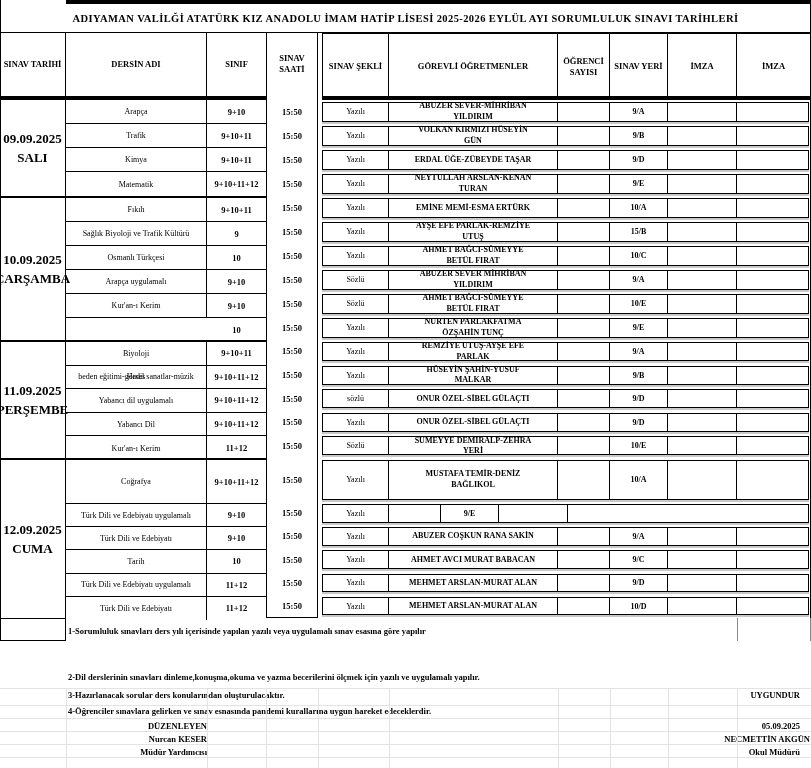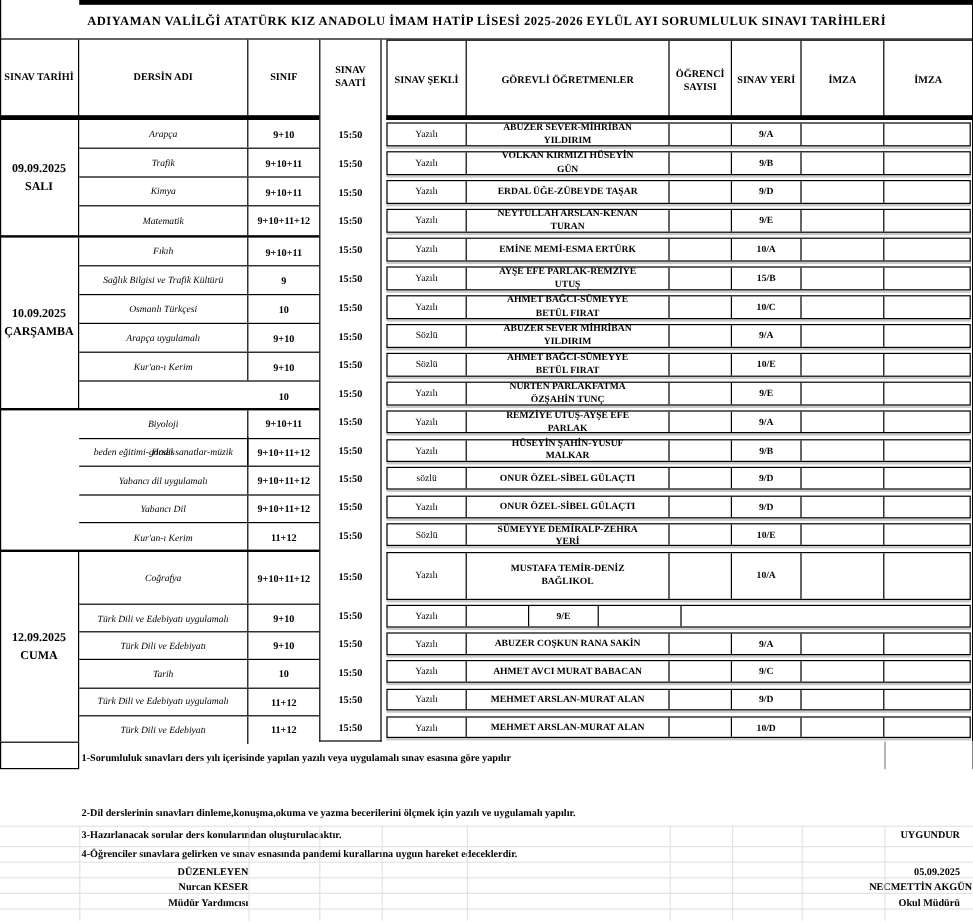--- a/index.html
+++ b/index.html
@@ -2,27 +2,27 @@
 <html><head>
 <meta charset="utf-8">
 <style>
   html,body{margin:0;padding:0;background:#fff;}
   .sheet{position:relative;width:811px;height:768px;background:#ffffff;overflow:hidden;
          font-family:"Liberation Serif","DejaVu Serif",serif;color:#000;}
   .abs{position:absolute;box-sizing:border-box;}
   .cell{display:flex;align-items:center;justify-content:center;text-align:center;box-sizing:border-box;}
   .doc-title{font-weight:bold;font-size:10.5px;letter-spacing:.4px;white-space:nowrap;}
   .hdr{font-weight:bold;font-size:8.5px;line-height:1.25;}
-  .ders{font-size:8px;white-space:nowrap;font-style:italic;}
+  .ders{font-size:8px;white-space:nowrap;}
   .sinif{font-weight:bold;font-size:8.5px;position:relative;}
   .saat-label{font-weight:bold;font-size:8.5px;position:absolute;left:0;width:100%;text-align:center;}
   .sekil{font-size:8px;}
   .teach{font-weight:bold;font-size:8px;line-height:1.3;}
   .yer{font-weight:bold;font-size:8px;}
-  .datecell{font-weight:bold;font-size:10px;line-height:1.5;flex-direction:column;}
+  .datecell{font-weight:bold;font-size:13px;line-height:1.5;flex-direction:column;}
   .note{position:absolute;font-weight:bold;font-size:8.5px;white-space:nowrap;}
   .sig{position:absolute;font-weight:bold;font-size:8.5px;text-align:right;}
   .blk{background:#000;}
   .rowbox{box-shadow:0 2px 0 #c9c9c9;}
 </style>
 </head>
 <body>
 
 <div class="sheet">
 
@@ -140,21 +140,21 @@
       <div class="abs" style="left: 0px; top: 196px; width: 266px; height: 144px; border-top: 2.5px solid rgb(0, 0, 0);">
         <div class="cell datecell" style="position: absolute; left: 0px; top: 0px; width: 66px; height: 100%; border-right: 1px solid rgb(0, 0, 0);">
           <div>10.09.2025</div>
           <div>ÇARŞAMBA</div>
         </div>
         <div class="abs" style="left: 66px; top: 0px; width: 200px; height: 24px; display: flex; border-bottom: 1px solid rgb(0, 0, 0);">
           <div class="cell ders" style="width: 141px; height: 100%; border-right: 1px solid rgb(0, 0, 0);">Fıkıh</div>
           <div class="cell sinif" style="flex: 1 1 0%; height: 100%;">9+10+11</div>
         </div>
         <div class="abs" style="left: 66px; top: 24px; width: 200px; height: 24px; display: flex; border-bottom: 1px solid rgb(0, 0, 0);">
-          <div class="cell ders" style="width: 141px; height: 100%; border-right: 1px solid rgb(0, 0, 0);">Sağlık Bilgisi ve Trafik Kültürü</div>
+          <div class="cell ders" style="width: 141px; height: 100%; border-right: 1px solid rgb(0, 0, 0);">Sağlık Biyoloji ve Trafik Kültürü</div>
           <div class="cell sinif" style="flex: 1 1 0%; height: 100%;">9</div>
         </div>
         <div class="abs" style="left: 66px; top: 48px; width: 200px; height: 24px; display: flex; border-bottom: 1px solid rgb(0, 0, 0);">
           <div class="cell ders" style="width: 141px; height: 100%; border-right: 1px solid rgb(0, 0, 0);">Osmanlı Türkçesi</div>
           <div class="cell sinif" style="flex: 1 1 0%; height: 100%;">10</div>
         </div>
         <div class="abs" style="left: 66px; top: 72px; width: 200px; height: 24px; display: flex; border-bottom: 1px solid rgb(0, 0, 0);">
           <div class="cell ders" style="width: 141px; height: 100%; border-right: 1px solid rgb(0, 0, 0);">Arapça uygulamalı</div>
           <div class="cell sinif" style="flex: 1 1 0%; height: 100%;">9+10</div>
         </div>
@@ -221,20 +221,24 @@
         <div class="cell sekil" style="width: 66px; border-right: 1px solid rgb(0, 0, 0);">Yazılı</div>
         <div class="cell teach" style="width: 169px; border-right: 1px solid rgb(0, 0, 0);">
           <div style="max-width: 128px;">NURTEN PARLAKFATMA ÖZŞAHİN TUNÇ</div>
         </div>
         <div class="cell" style="width: 52px; border-right: 1px solid rgb(0, 0, 0);"></div>
         <div class="cell yer" style="width: 58px; border-right: 1px solid rgb(0, 0, 0);">9/E</div>
         <div class="cell" style="width: 69px; border-right: 1px solid rgb(0, 0, 0);"></div>
         <div class="cell" style="flex: 1 1 0%;"></div>
       </div>
       <div class="abs" style="left: 0px; top: 340px; width: 266px; height: 118px; border-top: 2.5px solid rgb(0, 0, 0);">
+        <div class="cell datecell" style="position: absolute; left: 0px; top: 0px; width: 66px; height: 100%; border-right: 1px solid rgb(0, 0, 0);">
+          <div>11.09.2025</div>
+          <div>PERŞEMBE</div>
+        </div>
         <div class="abs" style="left: 66px; top: 0px; width: 200px; height: 23.6px; display: flex; border-bottom: 1px solid rgb(0, 0, 0);">
           <div class="cell ders" style="width: 141px; height: 100%; border-right: 1px solid rgb(0, 0, 0);">Biyoloji</div>
           <div class="cell sinif" style="flex: 1 1 0%; height: 100%;">9+10+11</div>
         </div>
         <div class="abs" style="left: 66px; top: 23.6px; width: 200px; height: 23.6px; display: flex; border-bottom: 1px solid rgb(0, 0, 0);">
           <div class="cell ders" style="width: 141px; height: 100%; border-right: 1px solid rgb(0, 0, 0);">beden eğitimi-görsel sanatlar-müzik</div>
           <div class="cell sinif" style="flex: 1 1 0%; height: 100%;">9+10+11+12</div>
         </div>
         <div class="abs" style="left: 66px; top: 47.2px; width: 200px; height: 23.6px; display: flex; border-bottom: 1px solid rgb(0, 0, 0);">
           <div class="cell ders" style="width: 141px; height: 100%; border-right: 1px solid rgb(0, 0, 0);">Yabancı dil uygulamalı</div>

